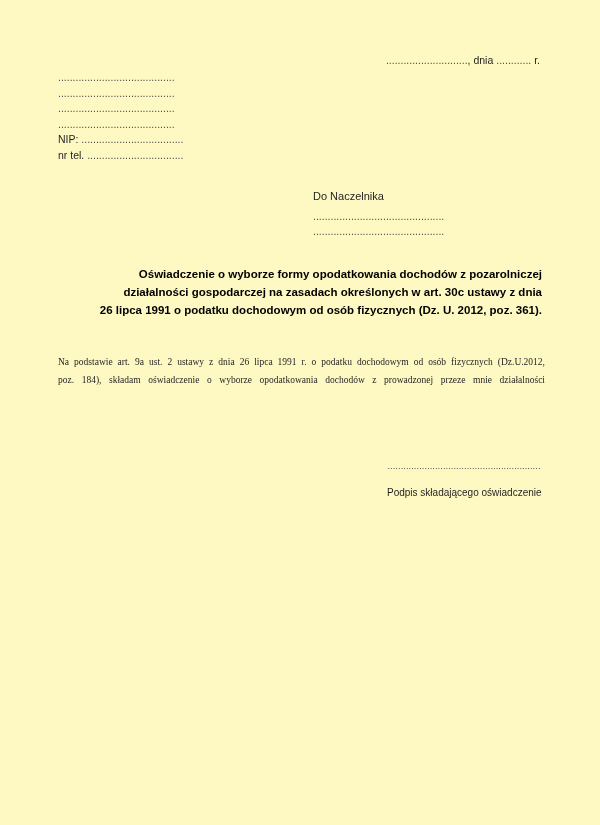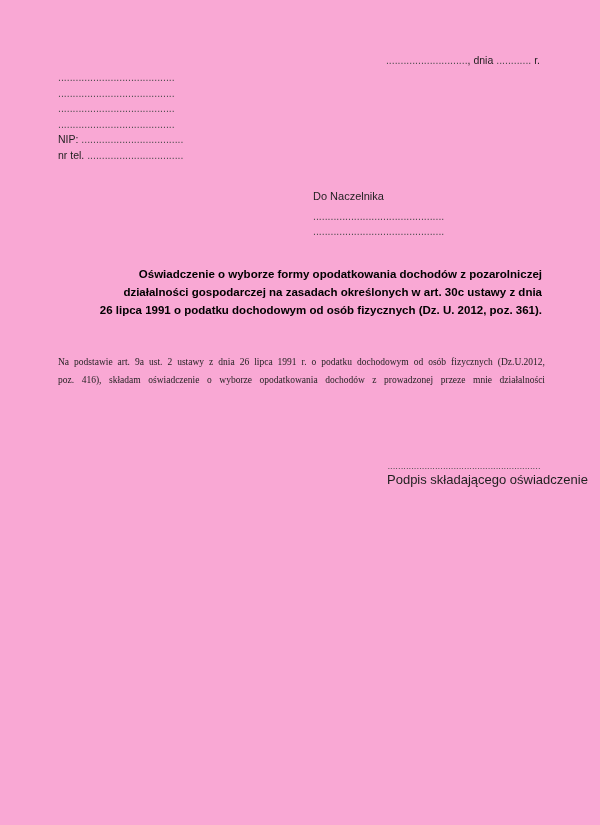--- a/index.html
+++ b/index.html
@@ -1,20 +1,20 @@
 <!DOCTYPE html>
 <html><head>
 <meta charset="utf-8">
 <style>
   html, body { margin: 0; padding: 0; background: #ffffff; }
   .page {
     position: relative;
     width: 600px;
     height: 825px;
-    background: #f9a8d4;
+    background: #fef9c3;
     font-family: "Liberation Sans", sans-serif;
     color: #1f1f1f;
     overflow: hidden;
   }
   .dots { color: #4d4d4d; }
 
   .date-line {
     position: absolute;
     top: 54px;
     right: 60px;
@@ -75,23 +75,23 @@
     left: 387px;
     width: 154px;
     text-align: center;
   }
   .signature .dots-row {
     font-size: 9.5px;
     line-height: 10px;
     white-space: nowrap;
   }
   .signature .caption {
-    font-size: 13px;
+    font-size: 10px;
     line-height: 12px;
-    margin-top: 3px;
+    margin-top: 16px;
     white-space: nowrap;
   }
 </style>
 </head>
 <body>
 
 <div class="page">
 
   <div class="date-line"><span class="dots">............................</span><span>, dnia </span><span class="dots">............</span><span> r.</span></div>
 
@@ -111,21 +111,21 @@
   </div>
 
   <div class="doc-title">
     <div>Oświadczenie o wyborze formy opodatkowania dochodów z pozarolniczej</div>
     <div>działalności gospodarczej na zasadach określonych w art. 30c ustawy z dnia</div>
     <div>26 lipca 1991 o podatku dochodowym od osób fizycznych (Dz. U. 2012, poz. 361).</div>
   </div>
 
   <div class="body-par">
     <div class="line just">Na podstawie art. 9a ust. 2 ustawy z dnia 26 lipca 1991 r. o podatku dochodowym od osób fizycznych (Dz.U.2012,</div>
-    <div class="line just">poz. 416), składam oświadczenie o wyborze opodatkowania dochodów z prowadzonej przeze mnie działalności</div>
+    <div class="line just">poz. 184), składam oświadczenie o wyborze opodatkowania dochodów z prowadzonej przeze mnie działalności</div>
   </div>
 
   <div class="signature">
     <div class="dots-row dots">..........................................................</div>
     <div class="caption">Podpis składającego oświadczenie</div>
   </div>
 
 </div>
 
 </body></html>

